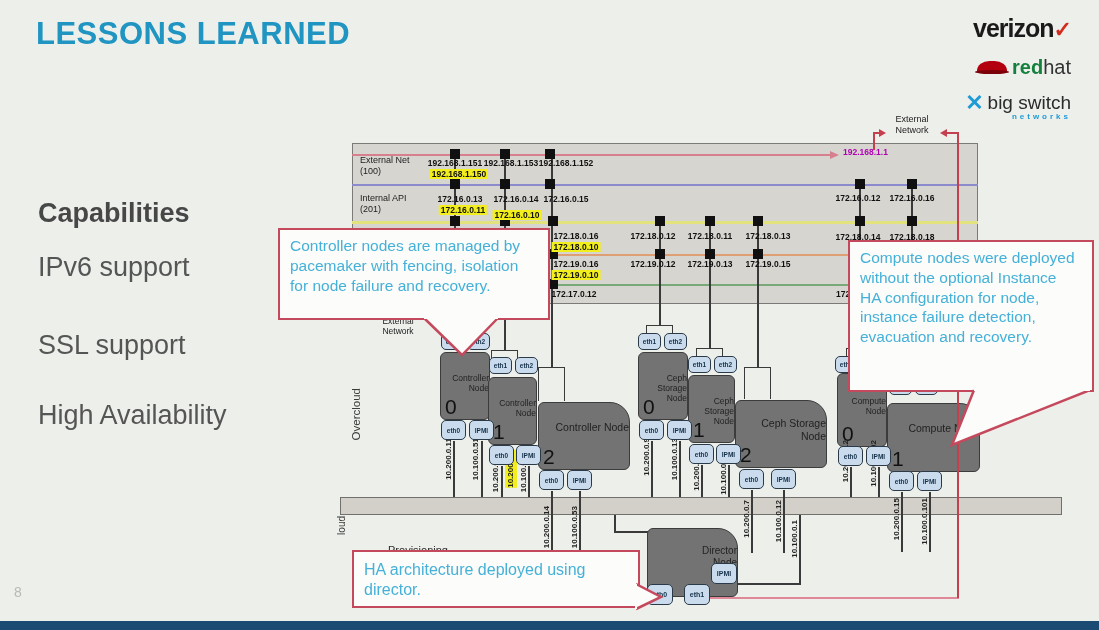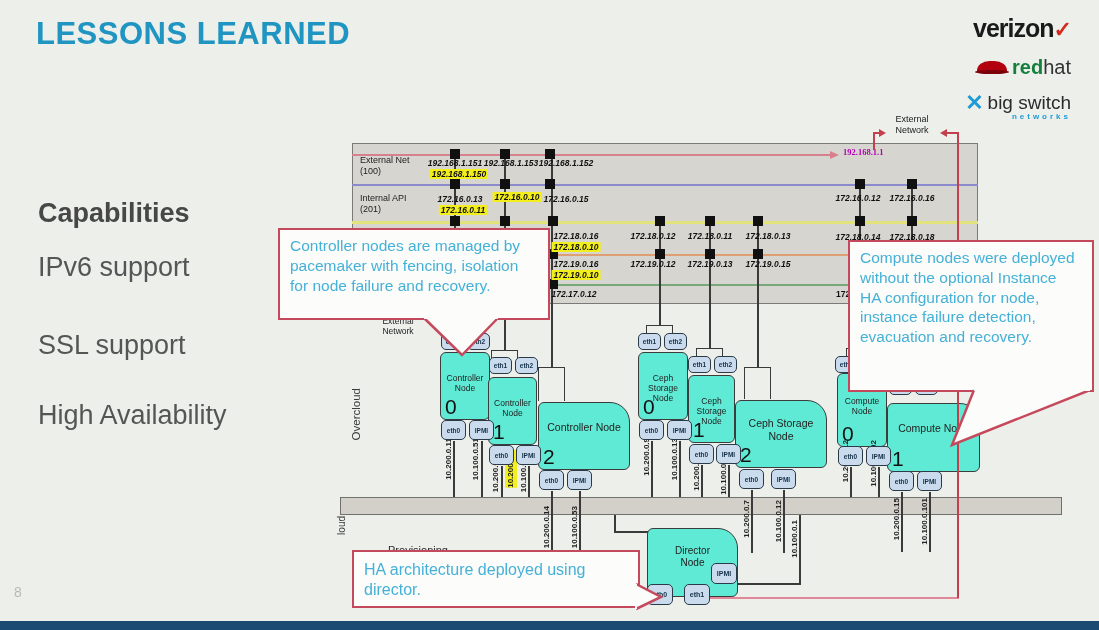--- a/index.html
+++ b/index.html
@@ -26,27 +26,27 @@
   .bswx{color:#1e9bd7;font-size:22px;font-weight:bold;line-height:1;}
   .bswname{font-size:19px;font-weight:normal;color:#2b2b2b;}
   .bswsub{font-size:8px;letter-spacing:3px;color:#1e9bd7;font-weight:bold;margin-top:-2px;}
   
   .graybox{left:352px;top:143px;width:626px;height:161px;background:#d7d5d0;border:1.5px solid #7a7a78;box-sizing:border-box;}
   .rowlabel{font-size:9px;color:#222;line-height:1.25;}
   .netline{height:2px;}
   .sq{width:10px;height:10px;background:#101010;z-index:3;}
   .vl{width:1.5px;background:#3a3a3a;z-index:2;}
   .hlin{height:1.5px;background:#3a3a3a;z-index:2;}
-  .ip{font-size:8.5px;font-weight:bold;color:#111;transform:translateX(-50%);white-space:nowrap;z-index:4;font-style:italic;}
+  .ip{font-size:8.5px;font-weight:bold;color:#111;transform:translateX(-50%);white-space:nowrap;z-index:4;}
   .ipl{font-size:8.5px;font-weight:bold;color:#111;white-space:nowrap;z-index:4;}
   .hlt{background:#f3ef1c;padding:0 2px;}
-  .gw{color:#b400b4;font-family:Liberation Serif, serif;}
+  .gw{color:#b400b4;}
   .brk{border:1.5px solid #3a3a3a;border-bottom:none;background:transparent;box-sizing:border-box;z-index:2;}
-  .node{background:#5eead4;border:1.6px solid #3c3c3c;border-radius:6px;box-sizing:border-box;z-index:2;
-        font-size:8.5px;color:#222;text-align:center;line-height:1.2;}
+  .node{background:#737373;border:1.6px solid #3c3c3c;border-radius:6px;box-sizing:border-box;z-index:2;
+        font-size:8.5px;color:#222;text-align:right;line-height:1.2;}
   .front{border-top-right-radius:20px;font-size:10.5px;}
   .num{position:absolute;left:4px;bottom:0px;font-size:21px;color:#111;}
   .tab,.tabb,.tabd{background:#c9dbec;border:1.8px solid #2b3a48;border-radius:5px;box-sizing:border-box;
        display:flex;align-items:center;justify-content:center;font-size:6.5px;font-weight:bold;color:#16324a;z-index:5;}
   .tab{width:23px;height:17px;}
   .tabb{width:25px;height:20px;}
   .tabd{width:26px;height:21px;font-size:7px;}
   .vip{writing-mode:vertical-rl;transform:rotate(180deg);font-size:8px;font-weight:bold;color:#222;
        line-height:1;white-space:nowrap;z-index:4;}
   .bar{left:340px;top:497px;width:722px;height:18px;background:#d3d0c9;border:1.5px solid #71706c;box-sizing:border-box;z-index:1;}
@@ -125,21 +125,21 @@
   <div class="abs ip" style="left:455px;top:158px">192.168.1.151</div>
   <div class="abs ip" style="left:511px;top:158px">192.168.1.153</div>
   <div class="abs ip" style="left:566px;top:158px">192.168.1.152</div>
   <div class="abs ip hlt" style="left:459px;top:169px">192.168.1.150</div>
   <div class="abs ipl gw" style="left:843px;top:147px">192.168.1.1</div>
 
   <div class="abs ip" style="left:460px;top:194px">172.16.0.13</div>
   <div class="abs ip" style="left:516px;top:194px">172.16.0.14</div>
   <div class="abs ip" style="left:566px;top:194px">172.16.0.15</div>
   <div class="abs ip hlt" style="left:463px;top:205px">172.16.0.11</div>
-  <div class="abs ip hlt" style="left:517px;top:192px">172.16.0.10</div>
+  <div class="abs ip hlt" style="left:517px;top:210px">172.16.0.10</div>
   <div class="abs ip" style="left:858px;top:193px">172.16.0.12</div>
   <div class="abs ip" style="left:912px;top:193px">172.16.0.16</div>
 
   <div class="abs ip" style="left:576px;top:231px">172.18.0.16</div>
   <div class="abs ip" style="left:653px;top:231px">172.18.0.12</div>
   <div class="abs ip" style="left:710px;top:231px">172.18.0.11</div>
   <div class="abs ip" style="left:768px;top:231px">172.18.0.13</div>
   <div class="abs ip hlt" style="left:576px;top:242px">172.18.0.10</div>
   <div class="abs ip" style="left:858px;top:232px">172.18.0.14</div>
   <div class="abs ip" style="left:912px;top:232px">172.18.0.18</div>

